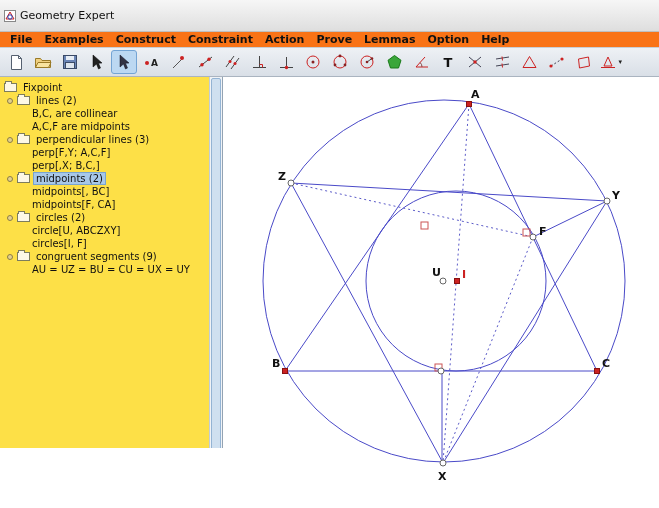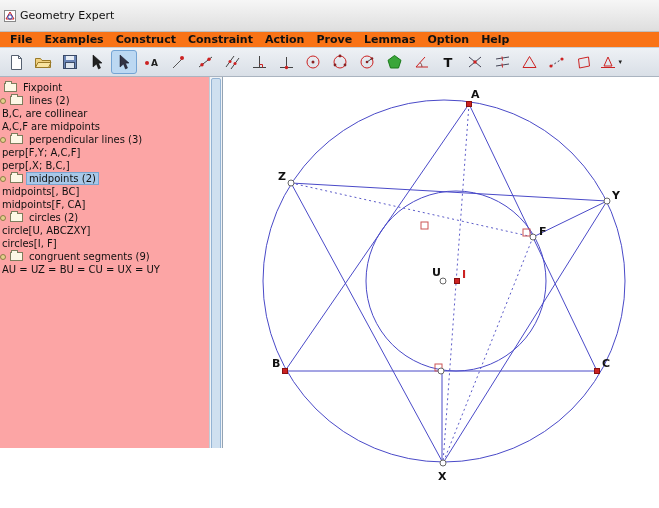--- a/index.html
+++ b/index.html
@@ -31,26 +31,26 @@
     display:flex; align-items:center; padding:0 4px; gap:3px; }
   .t2btn { width:17px; height:13px; display:flex; align-items:center; justify-content:center; }
   .gdd { margin-left:74px; font-size:10px; font-weight:700; color:#222;
     display:flex; align-items:center; gap:3px; padding:0 4px; }
   .gdd .tri { font-size:7px; }
 
   
   .main { position:absolute; top:77px; left:0; right:0; bottom:0; background:#fff; }
 
   .treepanel { position:absolute; top:0; left:0; width:223px; height:371px;
-    background:#fca5a5; border-right:1px solid #93a3b3; overflow:hidden; }
+    background:#fde047; border-right:1px solid #93a3b3; overflow:hidden; }
   .trows { position:absolute; top:4px; left:0; right:14px; }
   .trow { height:13px; display:flex; align-items:center; white-space:nowrap; }
   .trow .tlabel { font-size:10px; color:#111; padding:0 2px; }
   .trow .tlabel.sel { background:#a8c8e8; outline:1px solid #78a4d0; }
-  .lv0 { padding-left:4px; } .lv1 { } .lv2 { }
+  .lv0 { padding-left:4px; } .lv1 { padding-left:7px; } .lv2 { padding-left:30px; }
   .handle { width:6px; height:6px; border-radius:50%; background:#e4d18c;
     border:1px solid #8c7c46; margin-right:4px; flex:none; }
   .folder { width:13px; height:9px; background:#fdf8e6; border:1px solid #7d7d5d;
     position:relative; margin-right:4px; flex:none; }
   .folder::before { content:""; position:absolute; top:-3px; left:0; width:5px; height:2px;
     background:#fdf8e6; border:1px solid #7d7d5d; border-bottom:none; }
   .vscroll { position:absolute; top:0; right:0; width:13px; height:431px;
     background:#f0f3f7; border-left:1px solid #c2ccd6; }
   .vthumb { position:absolute; top:1px; left:1px; width:10px; height:423px;
     background:#cfe0f0; border:1px solid #94b4d4; border-radius:2px; }

